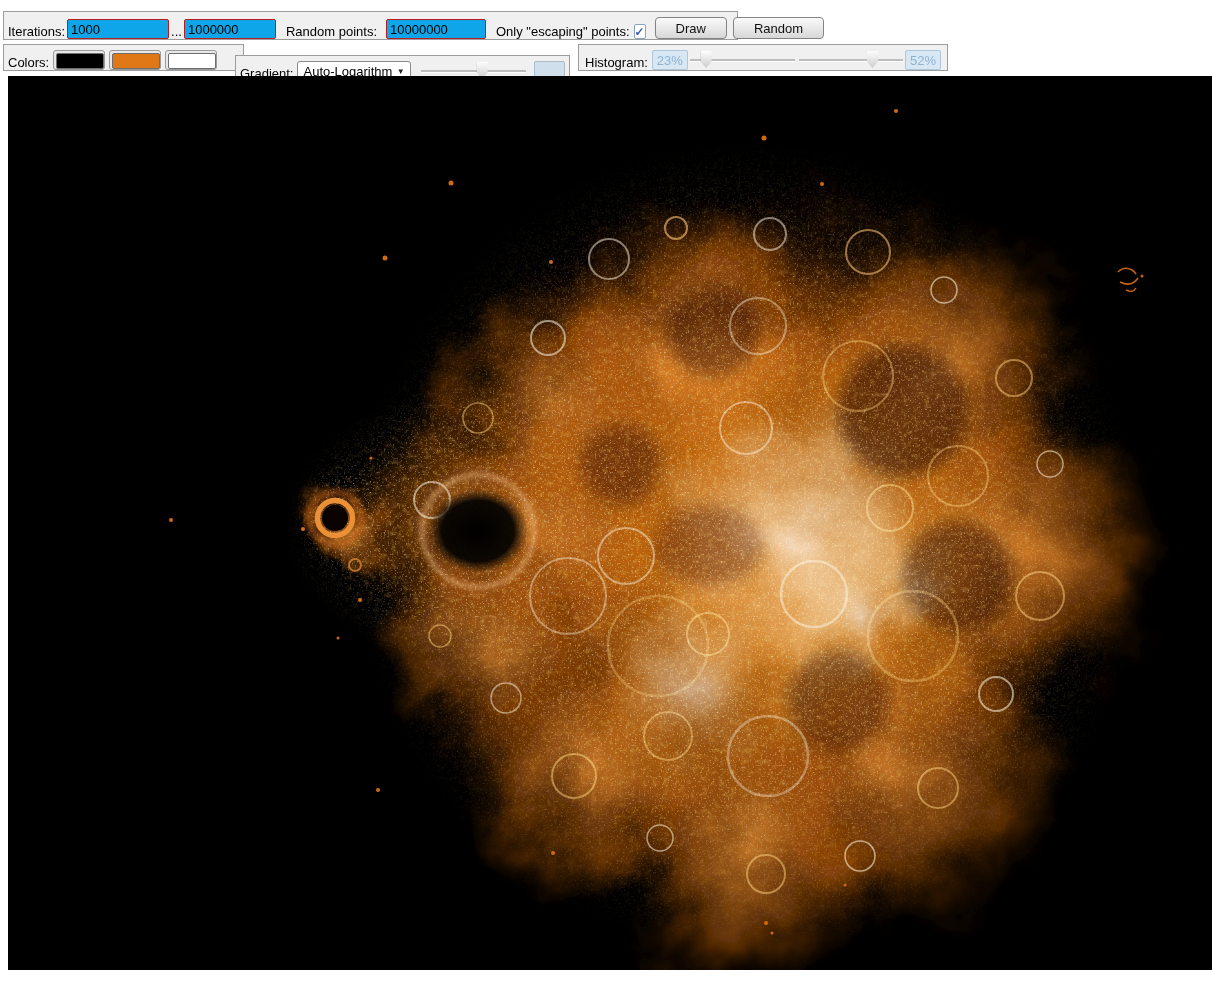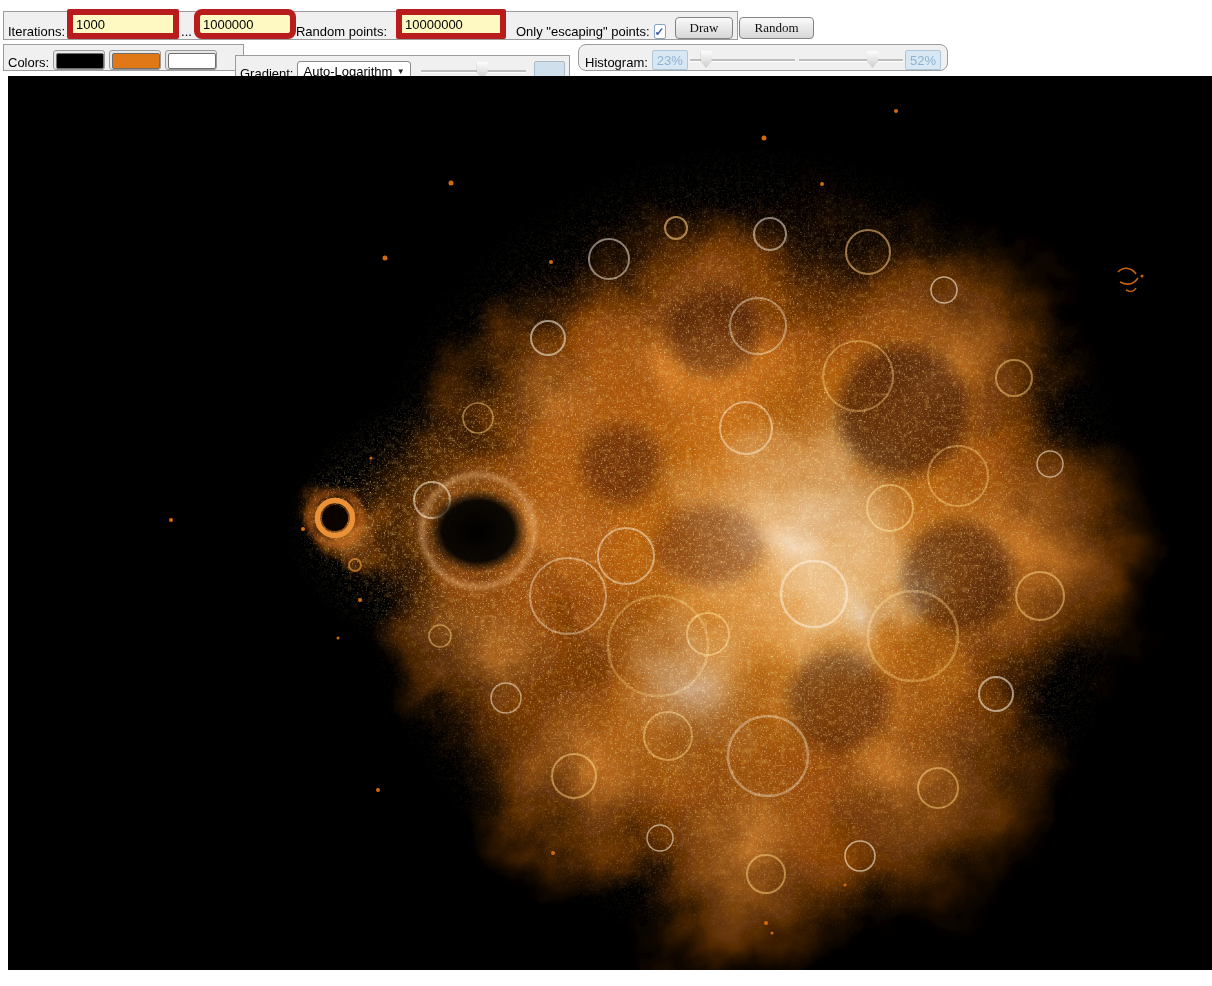--- a/index.html
+++ b/index.html
@@ -7,28 +7,28 @@
     width:1212px;height:986px;background:#ffffff;position:relative;
     font-family:"Liberation Sans", sans-serif;font-size:13px;color:#000;
     overflow:hidden;
   }
   .panel{
     position:absolute;background:#f0f0f0;border:1px solid #9c9c9c;
     display:flex;align-items:flex-end;box-sizing:border-box;
   }
   .lbl{white-space:nowrap;}
   .txt{
-    height:18px;border:6px solid #b91c1c;border-radius:2px;background:#fef9c3;
+    height:18px;border:1px solid #b91c1c;border-radius:2px;background:#0ea5e9;
     font-family:"Liberation Sans", sans-serif;font-size:13px;padding:0 3px;
     box-sizing:content-box;
   }
   .btn{
-    height:22px;padding:0 14px;border:1px solid #838383;border-radius:4px;
+    height:22px;padding:0 20px;border:1px solid #838383;border-radius:4px;
     background:linear-gradient(#fafafa,#d7d7d7);
-    font-family:Liberation Serif, serif;font-size:13px;color:#111;
+    font-family:Liberation Sans, sans-serif;font-size:13px;color:#111;
   }
   .checkbox{
     width:13px;height:13px;background:#fff;border:1px solid #8ba4bd;border-radius:2px;
     display:inline-flex;align-items:center;justify-content:center;margin-left:4px;
   }
   .checkbox .check{display:none;color:#3b5cab;font-size:12px;font-weight:bold;line-height:1;}
   .checkbox[data-checked="true"] .check{display:block;}
   .swatch{
     width:52px;height:20px;border:1px solid #9a9a9a;border-radius:3px;background:#e8e8e8;
     padding:2px;box-sizing:border-box;margin-left:4px;
@@ -51,34 +51,34 @@
   .valbox{
     width:34px;height:18px;background:#d7e7f3;border:1px solid #b0c7da;border-radius:2px;
     color:#8fb2d0;display:inline-flex;align-items:center;justify-content:center;
   }
   .preview{
     width:30px;height:18px;background:#cfe0ec;border:1px solid #a8bccb;border-radius:2px;margin-left:8px;
   }
   #toolbar1{left:3px;top:11px;width:735px;height:29px;padding:0 4px;}
   #colors-panel{left:3px;top:44px;width:241px;height:27px;padding:0 4px;}
   #gradient-panel{left:235px;top:55px;width:335px;height:27px;padding:0 4px;}
-  #histogram-panel{left:578px;top:44px;width:370px;height:27px;padding:0 6px;border-radius:8px;}
+  #histogram-panel{left:578px;top:44px;width:370px;height:27px;padding:0 6px;}
   #canvas{
     position:absolute;left:8px;top:76px;width:1204px;height:894px;background:#000;
   }
 </style>
 </head>
 <body>
 
 <div class="panel" id="toolbar1">
   <span class="lbl">Iterations:</span>
   <input class="txt" style="width: 94px; margin-left: 2px;" value="1000">
   <span class="lbl" style="margin:0 2px;">...</span>
-  <input class="txt" style="width: 84px; border-radius: 8px;" value="1000000">
-  <span class="lbl" style="">Random points:</span>
+  <input class="txt" style="width: 84px;" value="1000000">
+  <span class="lbl" style="margin-left:10px;">Random points:</span>
   <input class="txt" style="width: 92px; margin-left: 9px;" value="10000000">
   <span class="lbl" style="margin-left:10px;">Only "escaping" points:</span>
   <span class="checkbox" data-checked="true">
     <span class="check">✓</span>
   </span>
   <button class="btn" style="margin-left:9px;">Draw</button>
   <button class="btn" style="margin-left:6px;">Random</button>
 </div>
 
 <div class="panel" id="colors-panel">

